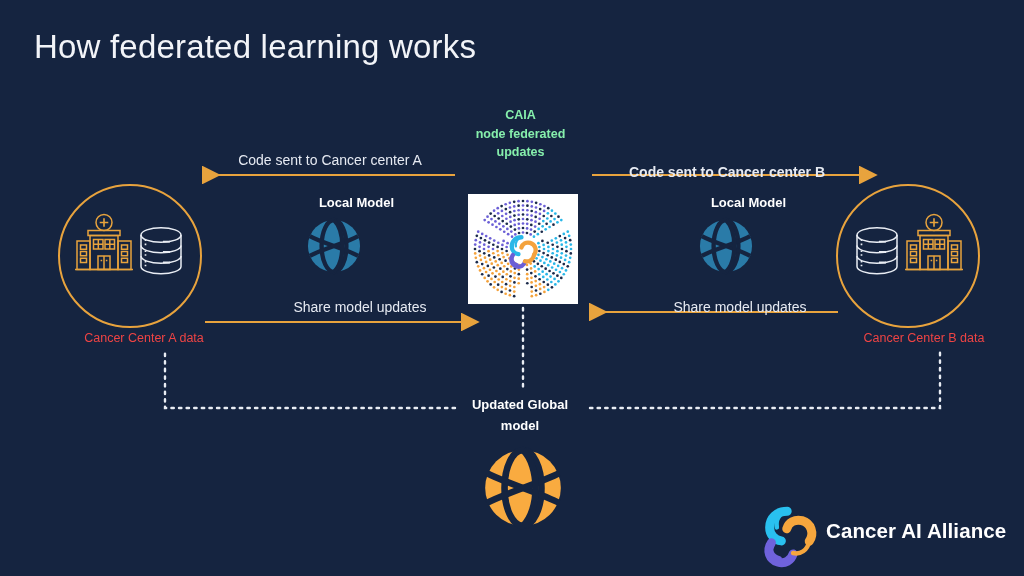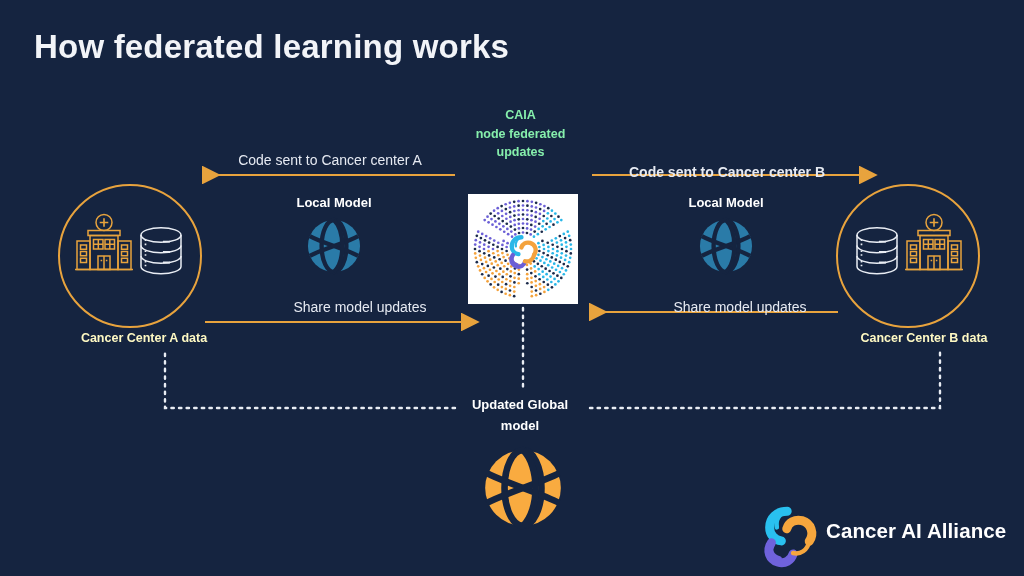--- a/index.html
+++ b/index.html
@@ -8,21 +8,21 @@
     background:#152440;
     font-family:"Liberation Sans", sans-serif;
     overflow:hidden;
     position:relative;
   }
   #stage { position:absolute; inset:0; }
 
   
   #page-title {
     position:absolute; left:34px; top:28px;
-    font-size:33px; font-weight:700; color:#f2f4f8;
+    font-size:33px; font-weight:400; color:#f2f4f8;
     letter-spacing:.2px; white-space:nowrap;
   }
 
   
   .abs { position:absolute; }
 
   
   #caia-caption {
     position:absolute; left:448px; top:106px; width:145px;
     text-align:center; color:#86efac;
@@ -36,28 +36,28 @@
 
   
   .center-ring {
     position:absolute; border:2.2px solid #e8a33d; border-radius:50%;
   }
   #ring-a { left:58px;  top:184px; width:144px; height:144px; }
   #ring-b { left:836px; top:184px; width:144px; height:144px; }
   .center-ring svg { position:absolute; left:0; top:0; }
 
   .center-label {
-    position:absolute; color:#fef9c3; font-size:12.5px; font-weight:700;
+    position:absolute; color:#ef4444; font-size:12.5px; font-weight:400;
     text-align:center; white-space:nowrap;padding-left:28px;
   }
   #label-a { left:0px;  top:331px; width:260px; }
   #label-b { left:780px; top:331px; width:260px; }
 
   
-  .local-model { position:absolute; width:120px; text-align:center; }
+  .local-model { position:absolute; width:120px; text-align:right; }
   #local-a { left:274px; top:195px; }
   #local-b { left:666px; top:195px; }
   .local-model .lm-label {
     color:#ffffff; font-size:13px; font-weight:700; white-space:nowrap;
     margin-bottom:5px;
   }
   .local-model svg { display:block; margin:0 auto; }
   .arrow-label {
     position:absolute; color:#e6eaf2; font-size:14px; font-weight:400;
     white-space:nowrap; text-align:center;

